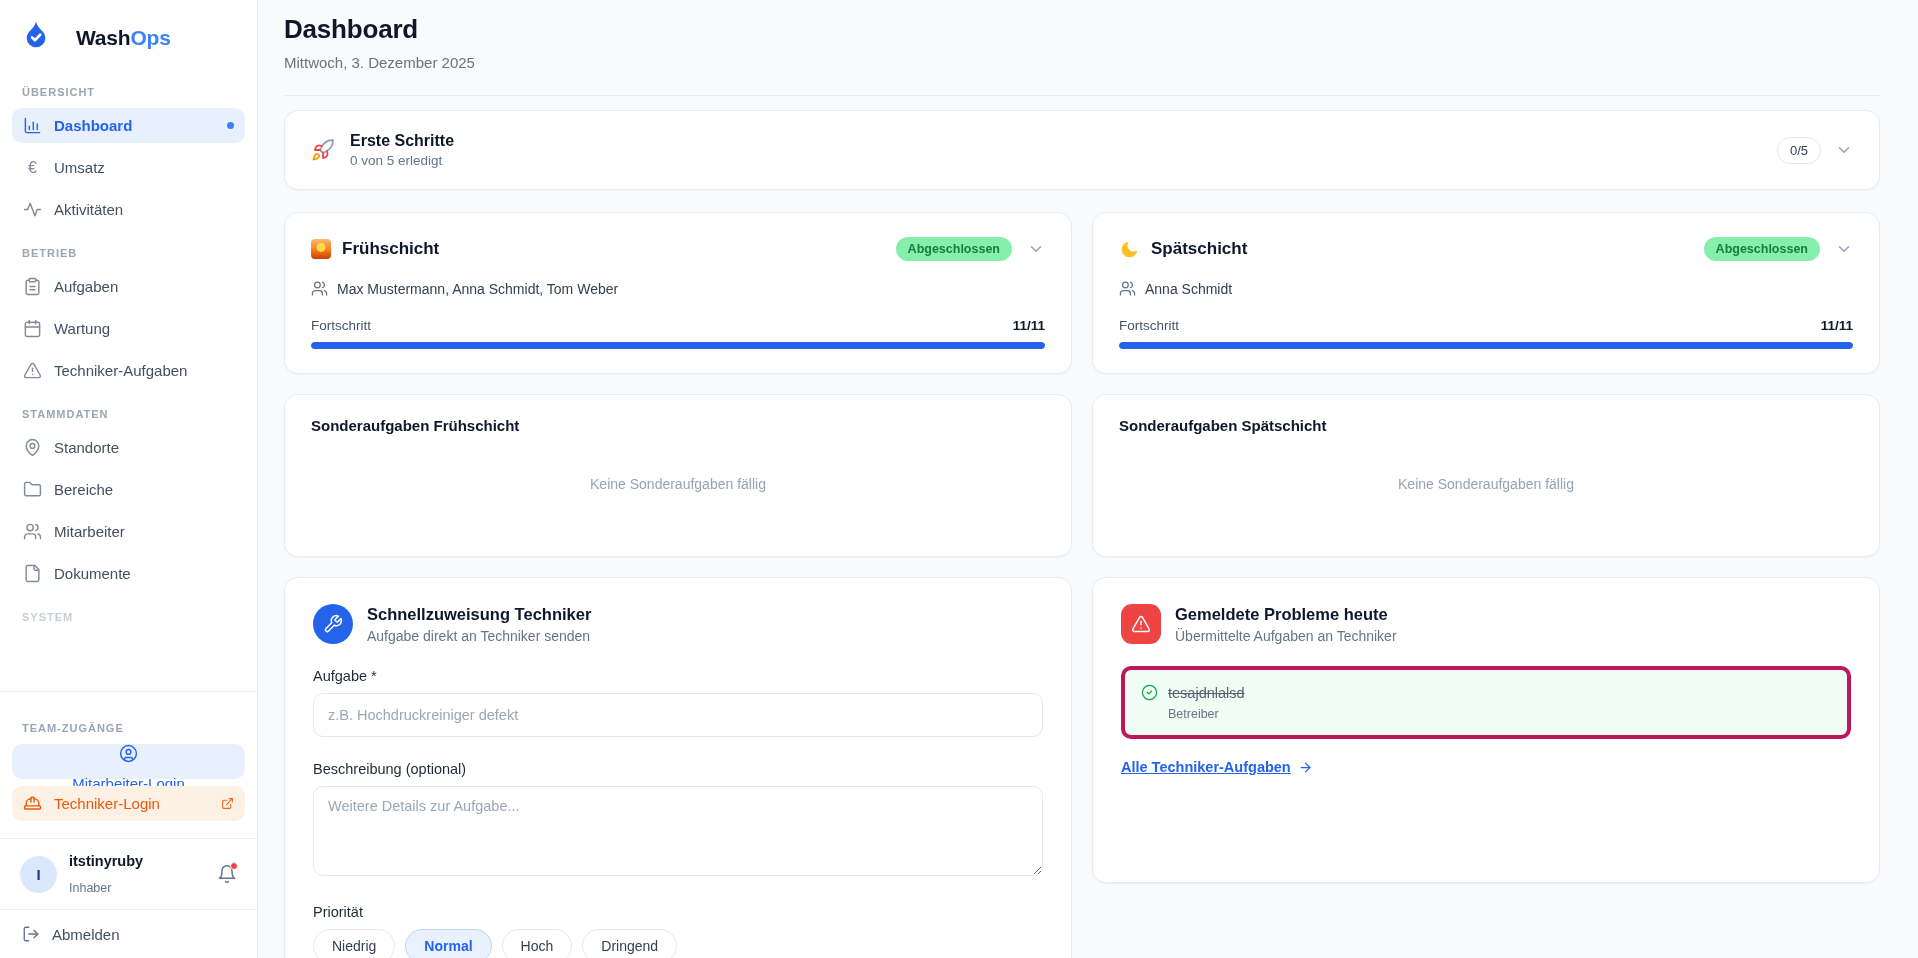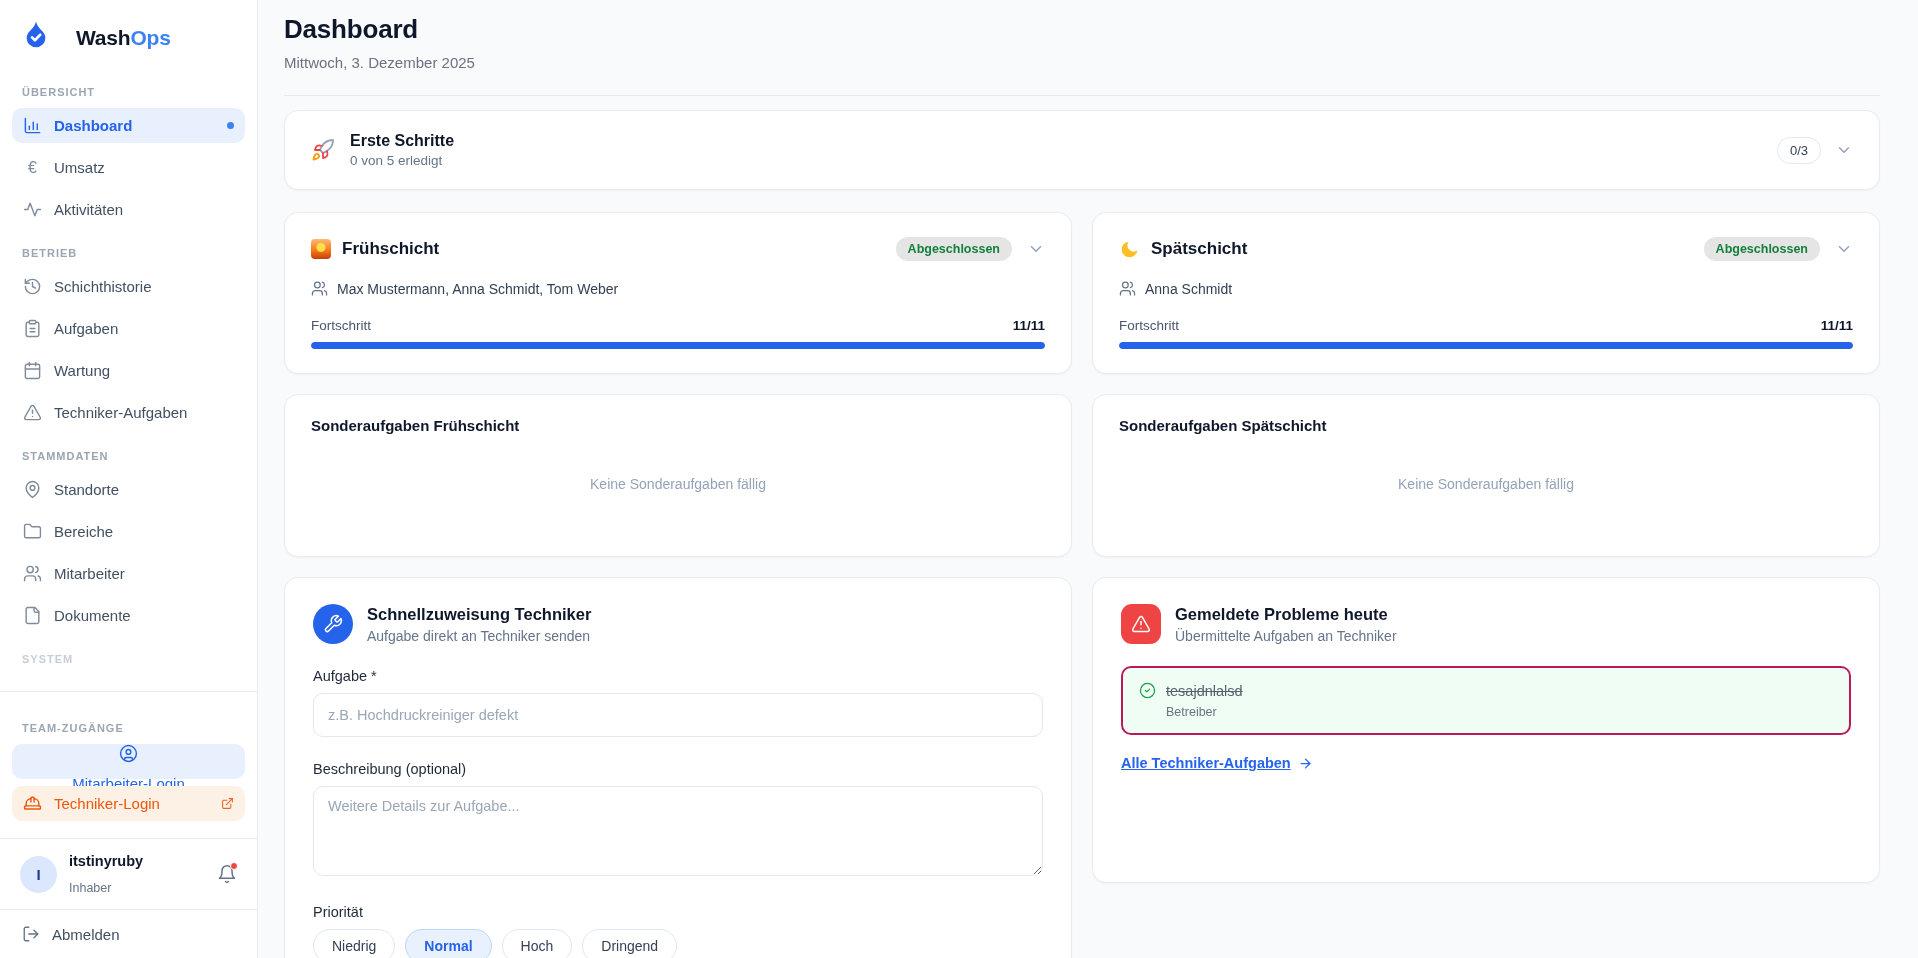--- a/index.html
+++ b/index.html
@@ -94,21 +94,21 @@
   .shift-card { padding:24px 26px; }
   .shift-head { display:flex; align-items:center; gap:11px; }
   .shift-emoji { width:21px; height:21px; flex:none; }
   .sunrise-thumb {
     width:20px; height:20px; border-radius:4px;
     background: radial-gradient(circle at 50% 42%, #fde047 0 4px, rgba(0,0,0,0) 5px),
                 linear-gradient(180deg,#fdba74 0%, #f97316 60%, #c2410c 100%);
   }
   .shift-title { font-size:17px; font-weight:700; }
   .shift-right { margin-left:auto; display:flex; align-items:center; gap:15px; }
-  .badge-done { background:#e5e5e5; color:#15803d; font-size:12.5px; font-weight:600; padding:5px 12px; border-radius:999px; }
+  .badge-done { background:#86efac; color:#15803d; font-size:12.5px; font-weight:600; padding:5px 12px; border-radius:999px; }
   .members { display:flex; align-items:center; gap:9px; margin-top:19px; font-size:14px; color:#334155; }
   .members .icon { width:17px; height:17px; color:#64748b; }
   .members .icon svg { width:100%; height:100%; }
   .prog-row { display:flex; justify-content:space-between; align-items:center; margin-top:21px; }
   .prog-label { font-size:13.5px; color:#475569; }
   .prog-val { font-size:13.5px; font-weight:700; color:#0f172a; }
   .prog-track { margin-top:9px; height:7px; border-radius:6px; background:#e6eaf1; overflow:hidden; }
   .prog-fill { height:100%; border-radius:6px; background:#2563eb; }
 
   .special-card { height:163px; padding:22px 26px; display:flex; flex-direction:column; }
@@ -135,21 +135,21 @@
   .text-input::placeholder, .text-area::placeholder { color:#9aa7b7; }
   .pill-row { display:flex; gap:10px; margin-top:2px; }
   .pill {
     border:1px solid #e2e8f0; background:#fff; color:#334155; font-size:14px; font-family:inherit;
     padding:8px 18px; border-radius:999px; cursor:pointer;
   }
   .pill.sel { background:#e9f1fe; border-color:#bcd7fb; color:#2563eb; font-weight:600; }
 
   .issues-card { padding:26px 28px; min-height:306px; }
   .issue-box {
-    margin-top:22px; background:#f0fdf4; border:2px solid #be185d; border-radius:10px;
+    margin-top:22px; background:#f0fdf4; border:4px solid #be185d; border-radius:10px;
     padding:14px 16px;
   }
   .issue-row { display:flex; align-items:center; gap:10px; }
   .issue-row .icon { width:17px; height:17px; color:#16a34a; flex:none; }
   .issue-row .icon svg { width:100%; height:100%; }
   .issue-text { font-size:14.5px; color:#56636f; font-weight:500; text-decoration:line-through; }
   .issue-meta { font-size:12.5px; color:#6b7280; margin:6px 0 0 27px; }
   .issues-link {
     margin-top:20px; display:inline-flex; align-items:center; gap:7px;
     color:#2563eb; font-size:14.5px; font-weight:600; text-decoration:underline; cursor:pointer;
@@ -194,30 +194,20 @@
       <span class="icon">
           <svg viewBox="0 0 24 24" fill="none" stroke="currentColor" stroke-width="1.8" stroke-linecap="round" stroke-linejoin="round">
             <path d="M22 12h-4l-3 8L9 4l-3 8H2"></path>
           </svg>
         </span>
       <span>Aktivitäten</span>
     </div>
 
     <div class="section-label">BETRIEB</div>
 
-    <div class="nav-item">
-      <span class="icon">
-          <svg viewBox="0 0 24 24" fill="none" stroke="currentColor" stroke-width="1.8" stroke-linecap="round" stroke-linejoin="round">
-            <path d="M3 12a9 9 0 1 0 9-9 9.75 9.75 0 0 0-6.74 2.74L3 8"></path>
-            <path d="M3 3v5h5"></path>
-            <path d="M12 7v5l4 2"></path>
-          </svg>
-        </span>
-      <span>Schichthistorie</span>
-    </div>
     <div class="nav-item">
       <span class="icon">
           <svg viewBox="0 0 24 24" fill="none" stroke="currentColor" stroke-width="1.8" stroke-linecap="round" stroke-linejoin="round">
             <rect x="8" y="2" width="8" height="4" rx="1"></rect>
             <path d="M16 4h2a2 2 0 0 1 2 2v14a2 2 0 0 1-2 2H6a2 2 0 0 1-2-2V6a2 2 0 0 1 2-2h2"></path>
             <path d="M9 12h6"></path>
             <path d="M9 16h6"></path>
           </svg>
         </span>
       <span>Aufgaben</span>
@@ -367,21 +357,21 @@
           <path stroke="#94a3b8" d="m12 15-3-3a22 22 0 0 1 2-3.95A12.88 12.88 0 0 1 22 2c0 2.72-.78 7.5-6 11a22.35 22.35 0 0 1-4 2z"></path>
           <path stroke="#ef4444" d="M9 12H4s.55-3.03 2-4c1.62-1.08 5 0 5 0"></path>
           <path stroke="#ef4444" d="M12 15v5s3.03-.55 4-2c1.08-1.62 0-5 0-5"></path>
         </svg>
     </span>
     <div>
       <div class="gs-title">Erste Schritte</div>
       <div class="gs-sub">0 von 5 erledigt</div>
     </div>
     <div class="gs-right">
-      <span class="gs-badge">0/3</span>
+      <span class="gs-badge">0/5</span>
       <span class="chev">
           <svg viewBox="0 0 24 24" fill="none" stroke="currentColor" stroke-width="2" stroke-linecap="round" stroke-linejoin="round">
             <path d="m6 9 6 6 6-6"></path>
           </svg>
         </span>
     </div>
   </div>
 
   <div class="grid">
 

